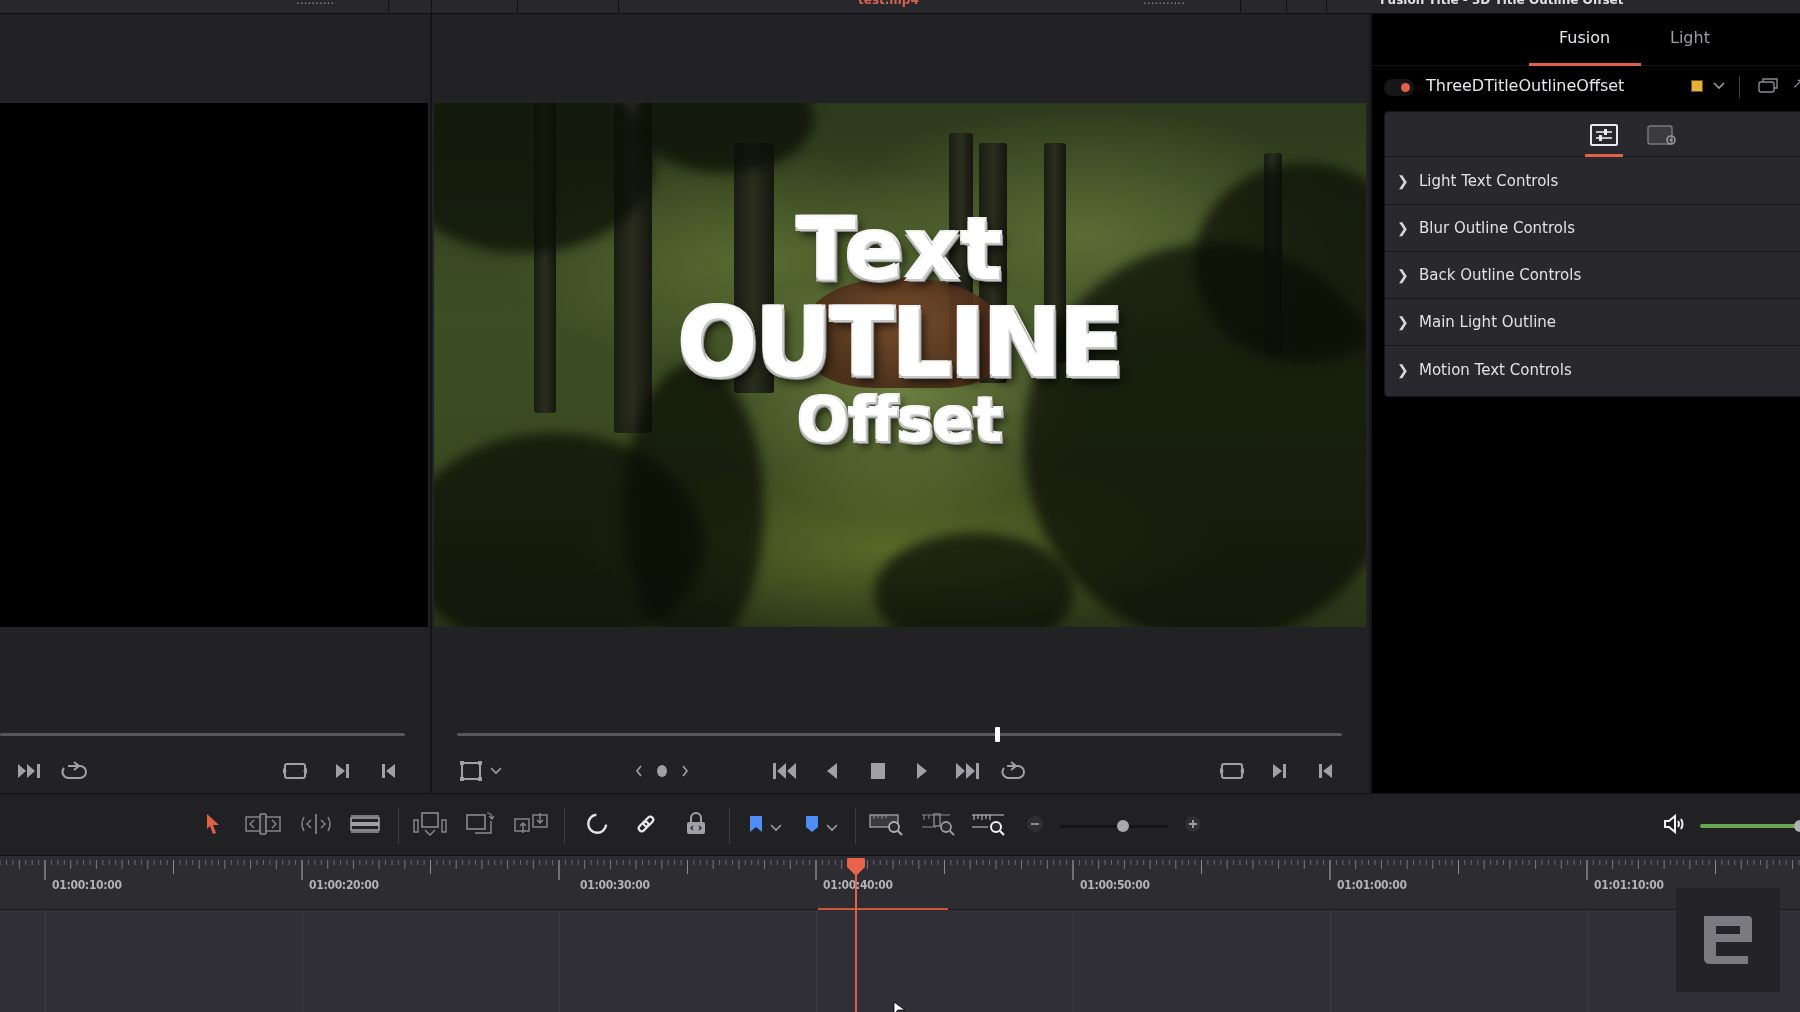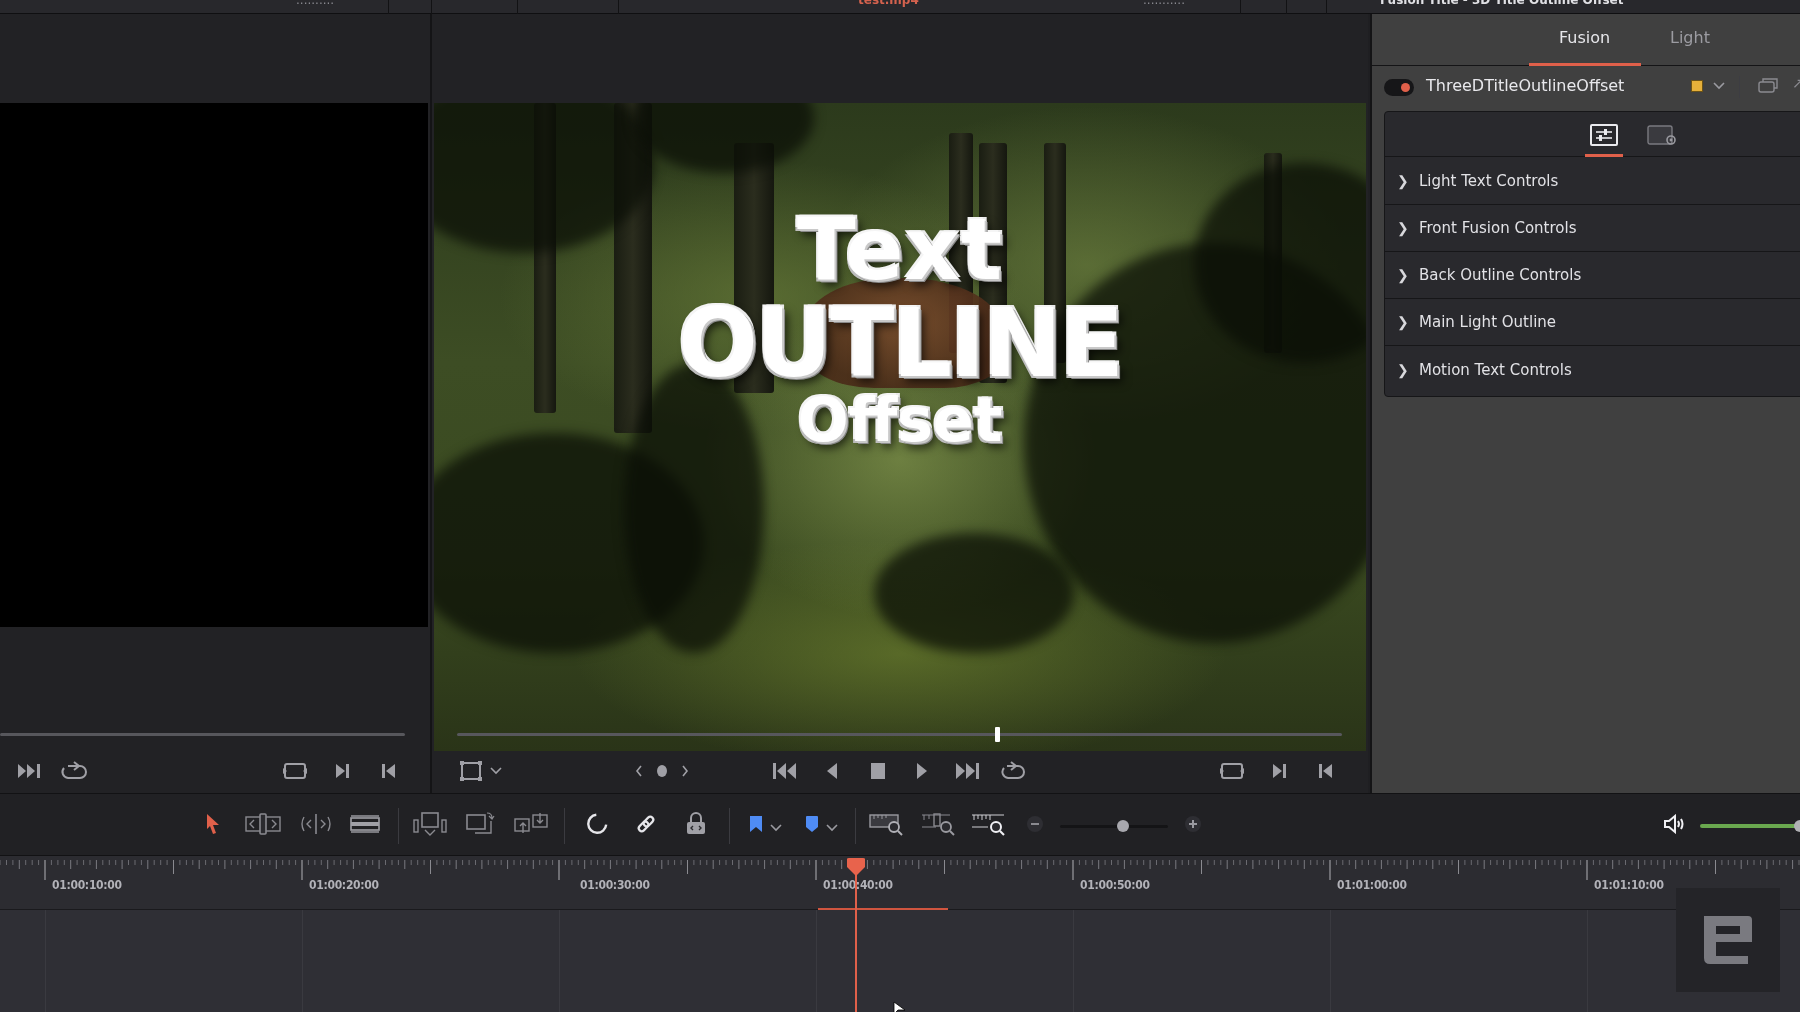--- a/index.html
+++ b/index.html
@@ -9,21 +9,21 @@
   #topbar .sep { position: absolute; top: 0; width: 1px; height: 14px; background: #121214; }
   #topbar .ttl { position: absolute; top: -7px; font-size: 12px; color: #8a8a90; white-space: nowrap; }
   #topbar .ttl.red { color: #d4624e; font-weight: bold; }
   #topbar .ttl.white { color: #e0e0e4; font-weight: bold; }
 
   
   #left-viewer { left: 0; top: 14px; width: 430px; height: 779px; background: #222225; }
   #left-video { left: 0; top: 103px; width: 428px; height: 524px; background: #000; }
   #viewer-divider { left: 430px; top: 14px; width: 2px; height: 779px; background: #141416; }
   #center-viewer { left: 432px; top: 14px; width: 936px; height: 779px; background: #222225; }
-  #center-video { left: 434px; top: 103px; width: 932px; height: 648px; overflow: hidden; background: #2a3320; }
+  #center-video { left: 434px; top: 103px; width: 932px; height: 524px; overflow: hidden; background: #2a3320; }
   .scrub-track { height: 3px; background: #57575c; border-radius: 2px; }
   .tbtn { position: absolute; display: flex; align-items: center; justify-content: center; width: 28px; height: 28px; color: #9a9aa0; cursor: pointer; }
   .tbtn svg { display: block; }
 
   
   .forest { position: absolute; inset: 0;
     background:
       radial-gradient(ellipse 30% 35% at 50% 55%, rgba(150,170,90,0.55), rgba(0,0,0,0) 70%),
       radial-gradient(ellipse 40% 30% at 35% 30%, rgba(110,130,60,0.6), rgba(0,0,0,0) 70%),
       radial-gradient(ellipse 40% 35% at 70% 25%, rgba(120,140,70,0.55), rgba(0,0,0,0) 70%),
@@ -32,21 +32,21 @@
   }
   .trunk { position: absolute; background: linear-gradient(90deg, #1a1d12, #2b2d1e, #15170f); border-radius: 3px; }
   .leafdark { position: absolute; border-radius: 50%; background: rgba(10,14,6,0.72); filter: blur(6px); }
   .horse { position: absolute; left: 370px; top: 175px; width: 200px; height: 110px; background: radial-gradient(ellipse at 50% 40%, #7a4a2c, #4a2a18 70%); border-radius: 45% 50% 30% 35%; opacity: 0.9; }
   .title-line { position: absolute; left: 0; width: 100%; text-align: center; font-family: "DejaVu Sans", sans-serif; font-weight: bold; color: #e79a25;
     text-shadow: 0 0 0 #fff, 2px 2px 0 #c9c9c9, 3px 3px 0 #8a8a8a, -2px -2px 0 #f5f5f5, 2px -2px 0 #eaeaea, -2px 2px 0 #bdbdbd, 5px 6px 10px rgba(0,0,0,0.7);
     background: linear-gradient(180deg, #f8b23a 0%, #e8901e 55%, #c8700f 100%); -webkit-background-clip: text; background-clip: text; }
   .title-wrap .title-line { -webkit-text-fill-color: transparent; }
 
   
-  #inspector { left: 1370px; top: 14px; width: 430px; height: 779px; background: #404040; border-left: 2px solid #141416; }
+  #inspector { left: 1370px; top: 14px; width: 430px; height: 779px; background: #000000; border-left: 2px solid #141416; }
   #insp-tabs { position: absolute; left: 0; top: 0; width: 430px; height: 52px; border-bottom: 1px solid #141416; }
   .insp-tab { position: absolute; top: 14px; font-size: 16px; color: #9c9ca2; cursor: pointer; }
   .insp-tab.active { color: #e6e6ea; }
   #tab-underline { position: absolute; left: 157px; top: 49px; width: 112px; height: 3px; background: #e0604a; }
   #node-row { position: absolute; left: 0; top: 53px; width: 430px; height: 40px; }
   #node-toggle { position: absolute; left: 12px; top: 12px; width: 30px; height: 17px; border-radius: 9px; background: #161618; }
   #node-toggle .dot { position: absolute; right: 4px; top: 4px; width: 9px; height: 9px; border-radius: 50%; background: #e0604a; }
   #node-name { position: absolute; left: 54px; top: 9px; font-size: 16px; color: #e8e8ec; }
   #node-color { position: absolute; left: 319px; top: 13px; width: 12px; height: 12px; background: #e6b03a; border: 1px solid #6b5217; cursor: pointer; }
   #node-chevron { position: absolute; left: 340px; top: 9px; color: #9a9aa0; cursor: pointer; }
@@ -306,21 +306,21 @@
             <circle cx="24" cy="15" r="4" fill="none" stroke="#9a9aa0" stroke-width="1.6"></circle>
             <circle cx="24" cy="15" r="1.4" fill="#9a9aa0"></circle>
           </svg></span>
     </div>
     <div class="section" style="top:46px;">
       <span class="chev">❯</span>
       <span class="lbl">Light Text Controls</span>
     </div>
     <div class="section" style="top:93px;">
       <span class="chev">❯</span>
-      <span class="lbl">Front Fusion Controls</span>
+      <span class="lbl">Blur Outline Controls</span>
     </div>
     <div class="section" style="top:140px;">
       <span class="chev">❯</span>
       <span class="lbl">Back Outline Controls</span>
     </div>
     <div class="section" style="top:187px;">
       <span class="chev">❯</span>
       <span class="lbl">Main Light Outline</span>
     </div>
     <div class="section" style="top:234px; border-bottom:none;">

